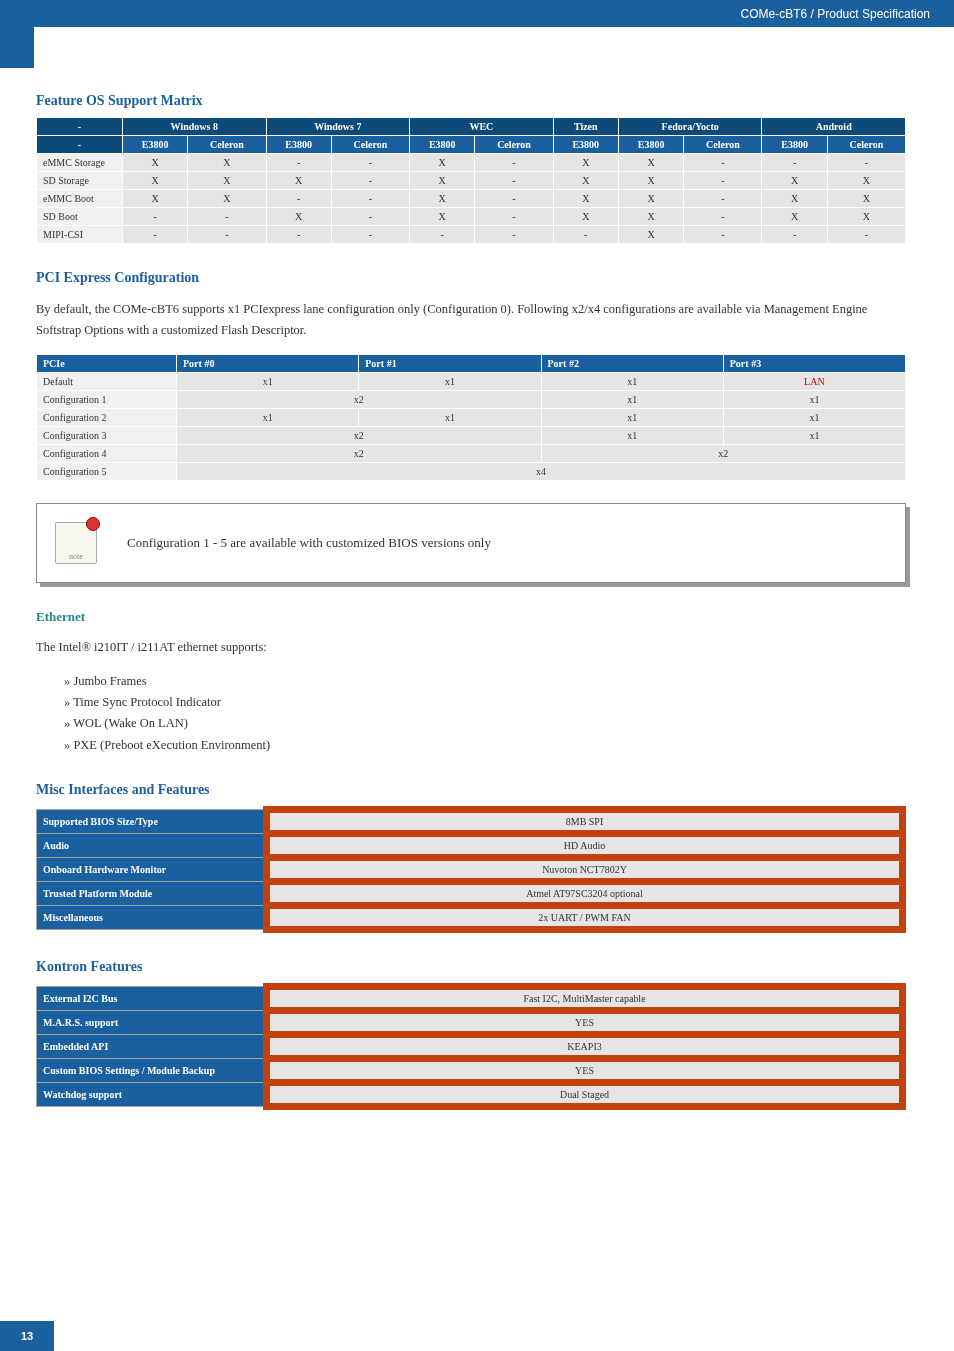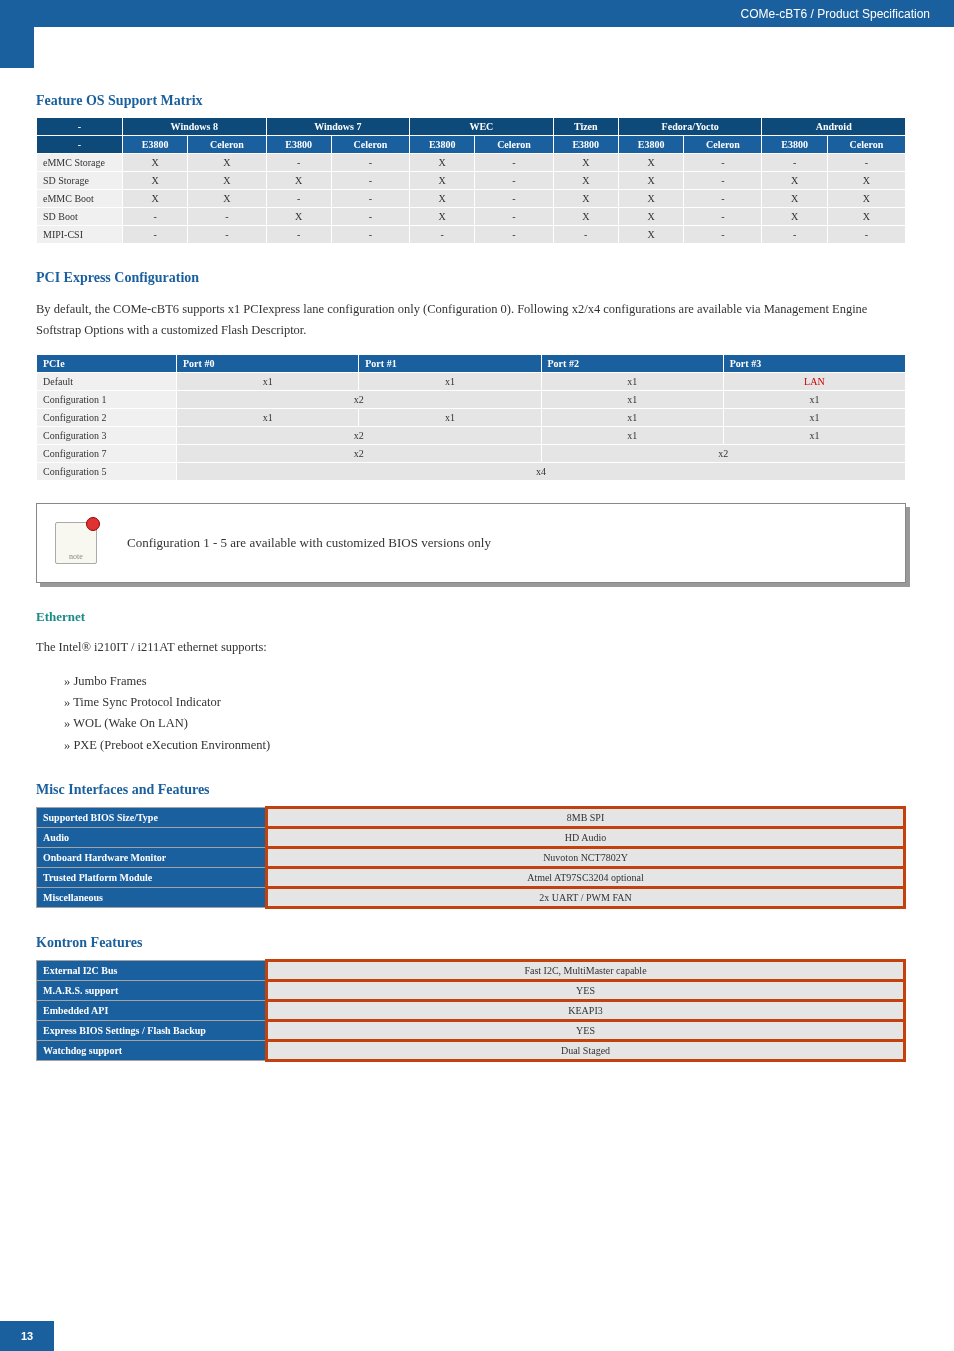--- a/index.html
+++ b/index.html
@@ -166,21 +166,21 @@
     text-align: left;
     padding: 3px 6px;
     border: 1px solid #a3a3a3;
     width: 230px;
     font-weight: 600;
   }
   table.kv td {
     background: var(--row-alt);
     text-align: center;
     padding: 3px 6px;
-    border: 3px solid #c2410c;
+    border: 7px solid #c2410c;
   }
 
   .page-num {
     position: absolute;
     left: 0;
     bottom: 0;
     width: 54px;
     height: 30px;
     background: var(--blue);
     color: #fff;
@@ -337,21 +337,21 @@
         <td>x1</td>
         <td>x1</td>
       </tr>
       <tr>
         <td class="lbl">Configuration 3</td>
         <td colspan="2">x2</td>
         <td>x1</td>
         <td>x1</td>
       </tr>
       <tr>
-        <td class="lbl">Configuration 7</td>
+        <td class="lbl">Configuration 4</td>
         <td colspan="2">x2</td>
         <td colspan="2">x2</td>
       </tr>
       <tr>
         <td class="lbl">Configuration 5</td>
         <td colspan="4">x4</td>
       </tr>
     </tbody>
       </table>
 
@@ -404,21 +404,21 @@
           </tr>
       <tr>
             <th>M.A.R.S. support</th>
             <td>YES</td>
           </tr>
       <tr>
             <th>Embedded API</th>
             <td>KEAPI3</td>
           </tr>
       <tr>
-            <th>Express BIOS Settings / Flash Backup</th>
+            <th>Custom BIOS Settings / Module Backup</th>
             <td>YES</td>
           </tr>
       <tr>
             <th>Watchdog support</th>
             <td>Dual Staged</td>
           </tr>
     </tbody>
       </table>
 
   </div>

